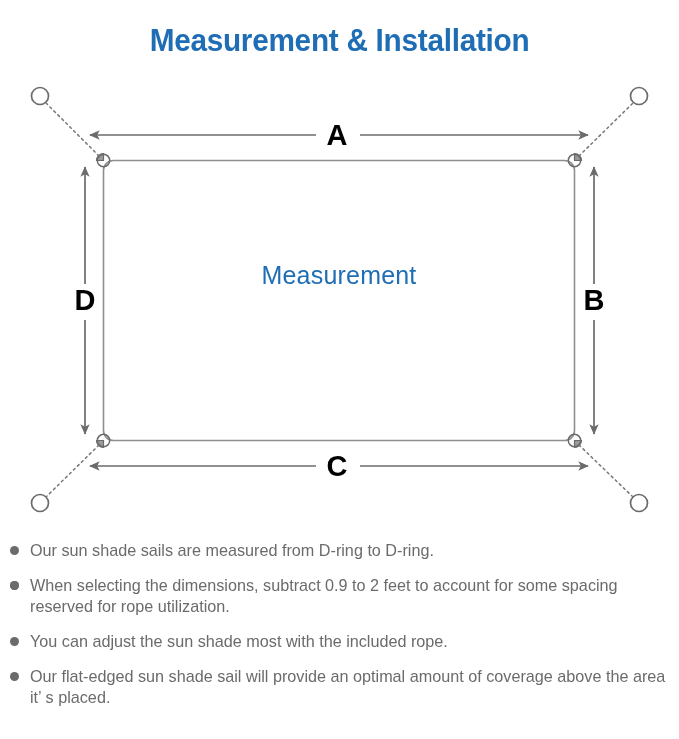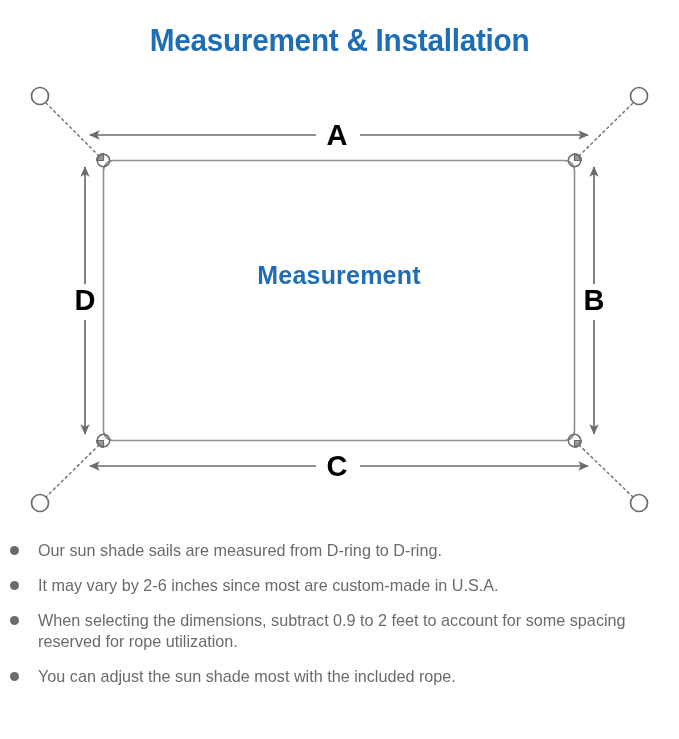--- a/index.html
+++ b/index.html
@@ -69,42 +69,42 @@
   
   .center-block {
     position: absolute;
     left: 104px;
     top: 240px;
     width: 470px;
     text-align: center;
   }
   .center-title {
     color: #1f6eb5;
-    font-weight: bold;
+    font-weight: normal;
     font-size: 25px;
     line-height: 30px;
     letter-spacing: 0.2px;
   }
   .center-sub {
     color: #2b7ec0;
     font-size: 14.5px;
     line-height: 22px;
     margin-top: 4px;
   }
 
   
   .notes {
     position: absolute;
     left: 0;
     top: 520px;
     width: 679px;
   }
   .note-item {
     position: relative;
-    padding-left: 38px;
+    padding-left: 30px;
     padding-right: 6px;
     margin-bottom: 14px;
     color: #6b6b6b;
     font-size: 16.2px;
     line-height: 21px;
     font-family: "Liberation Sans", sans-serif;
   }
   .note-bullet {
     position: absolute;
     left: 10px;
@@ -189,25 +189,28 @@
     <div class="center-title">Measurement</div>
   </div>
 
   <div class="notes">
     <div class="note-item">
       <span class="note-bullet"></span>
       <span>Our sun shade sails are measured from D-ring to D-ring.</span>
     </div>
     <div class="note-item">
       <span class="note-bullet"></span>
-      <span>It may vary by 2-6 inches since most are custom-made in U.S.A.</span>
     </div>
     <div class="note-item">
       <span class="note-bullet"></span>
       <span>When selecting the dimensions, subtract 0.9 to 2 feet to account for some spacing reserved for rope utilization.</span>
     </div>
     <div class="note-item">
       <span class="note-bullet"></span>
       <span>You can adjust the sun shade most with the included rope.</span>
     </div>
+    <div class="note-item">
+      <span class="note-bullet"></span>
+      <span>Our flat-edged sun shade sail will provide an optimal amount of coverage above the area it’ s placed.</span>
+    </div>
   </div>
 
 </div>
 
 </body></html>

